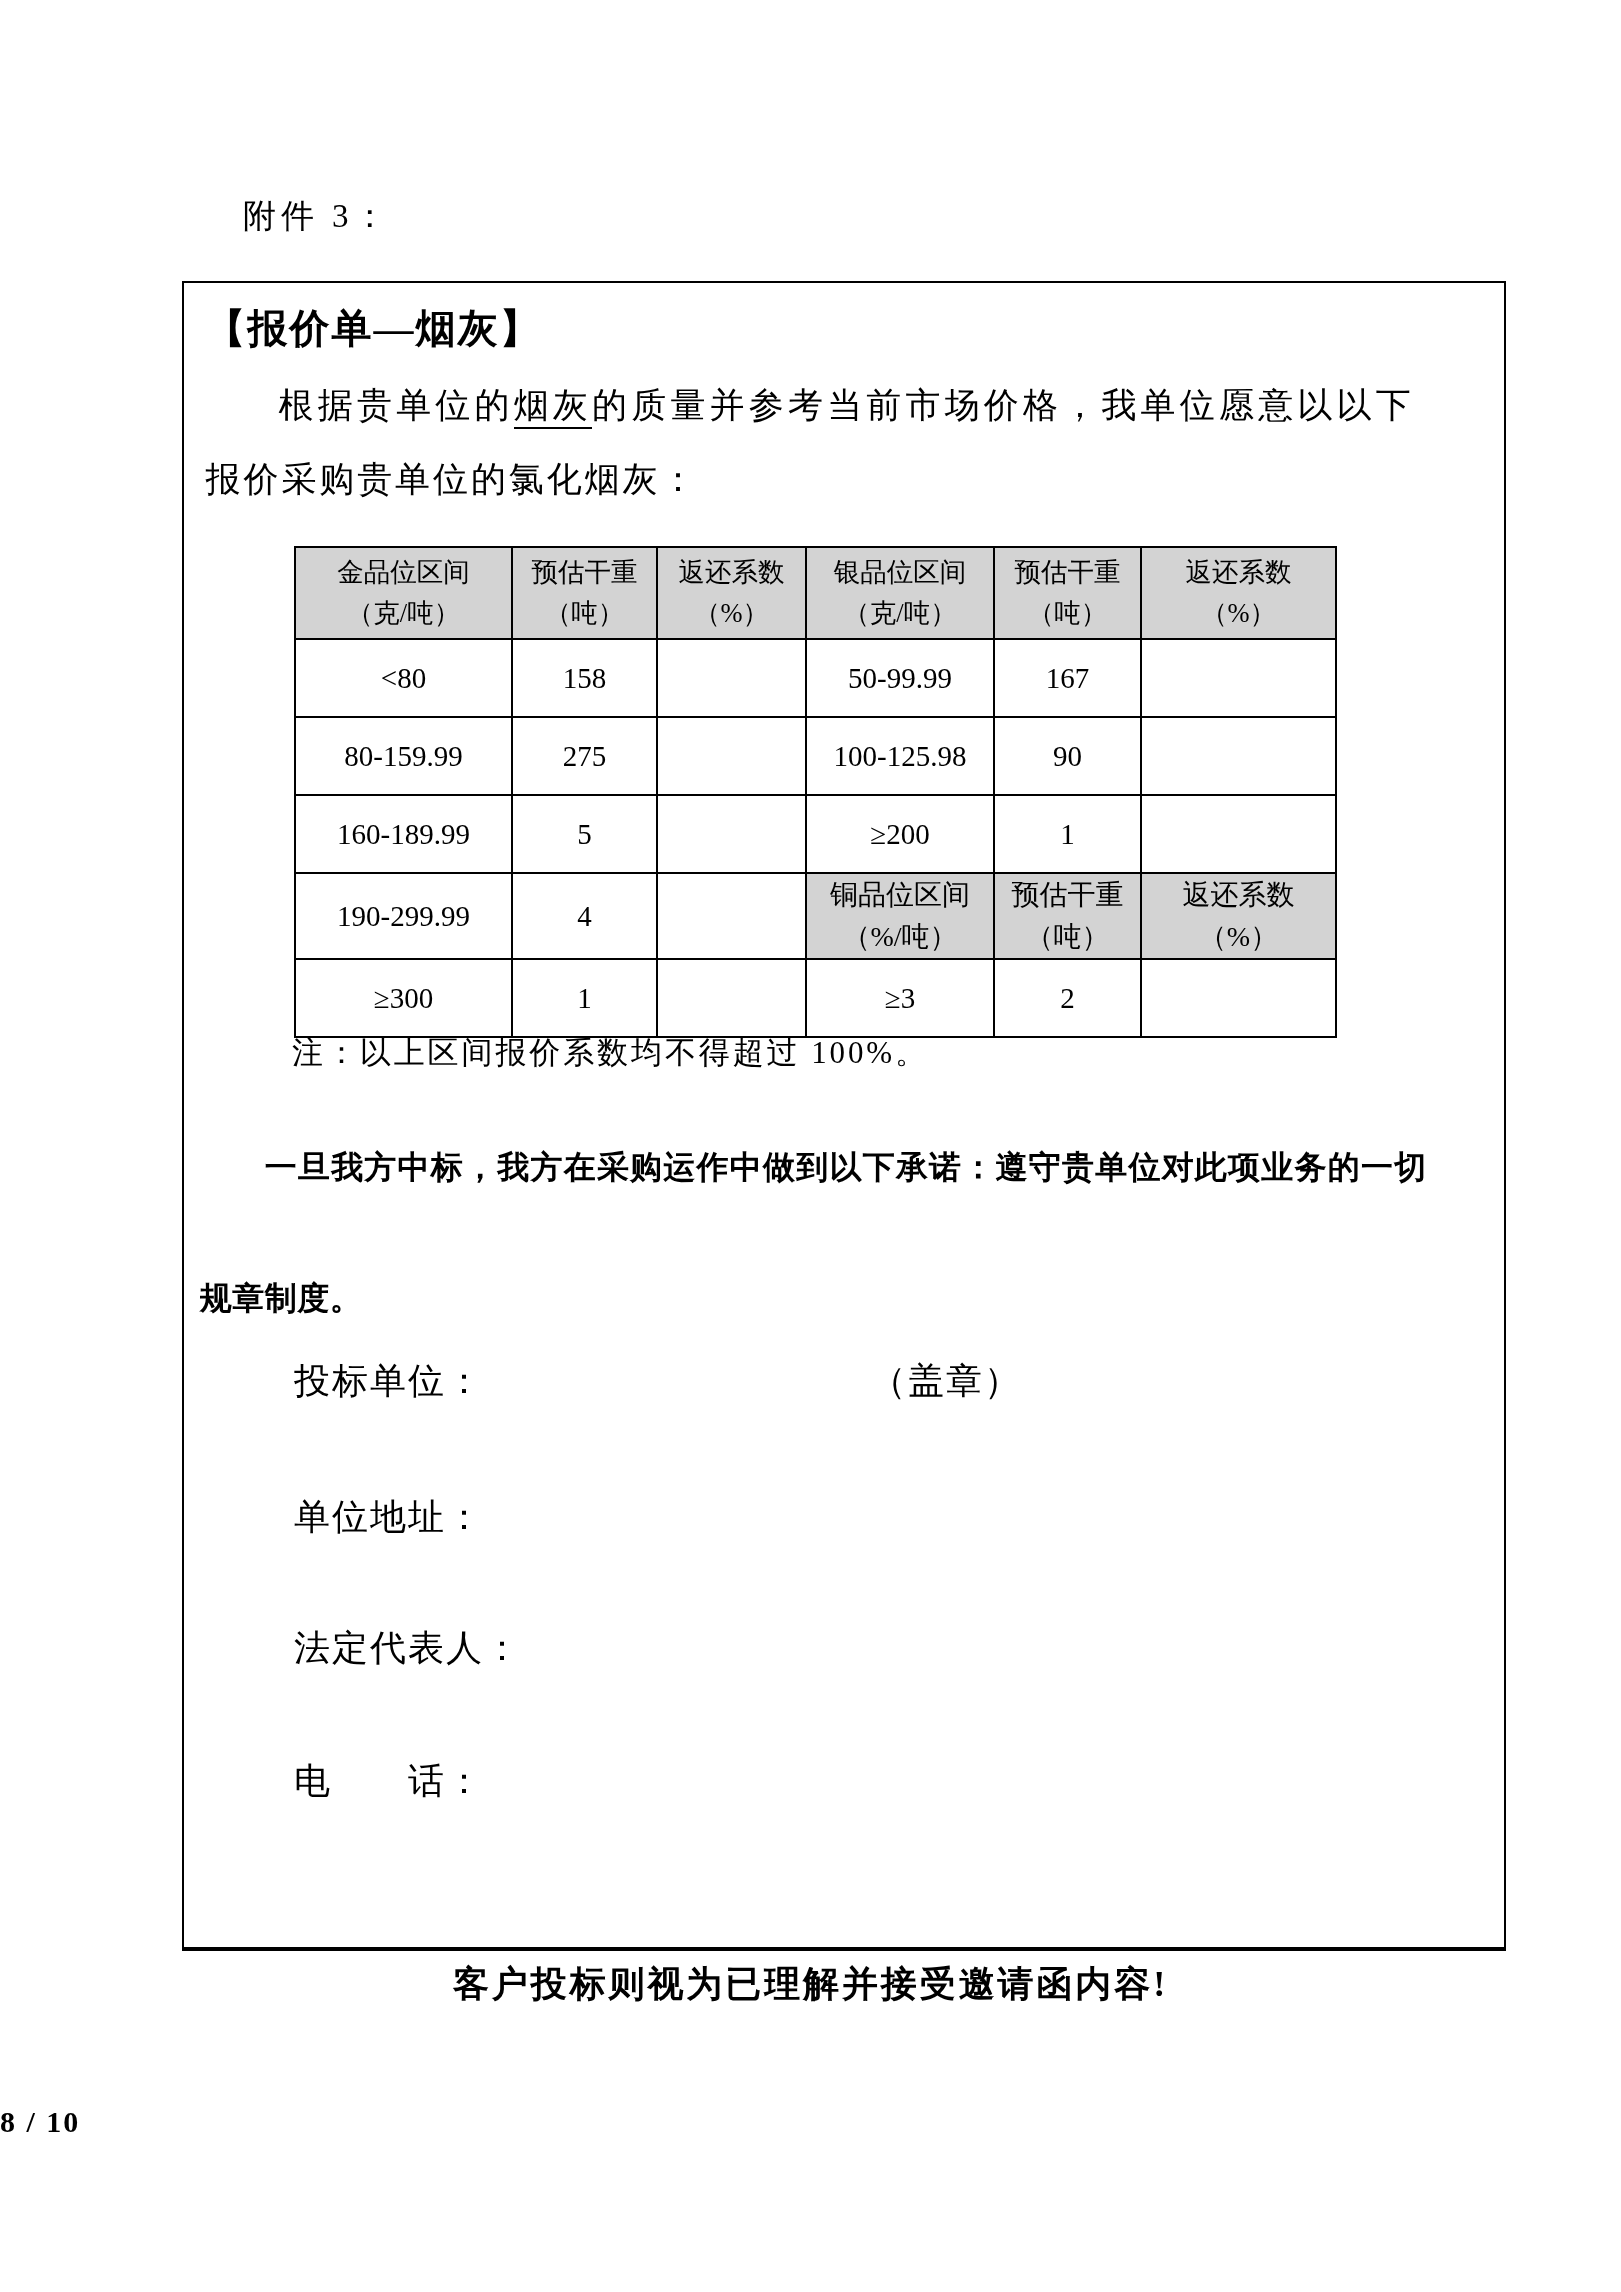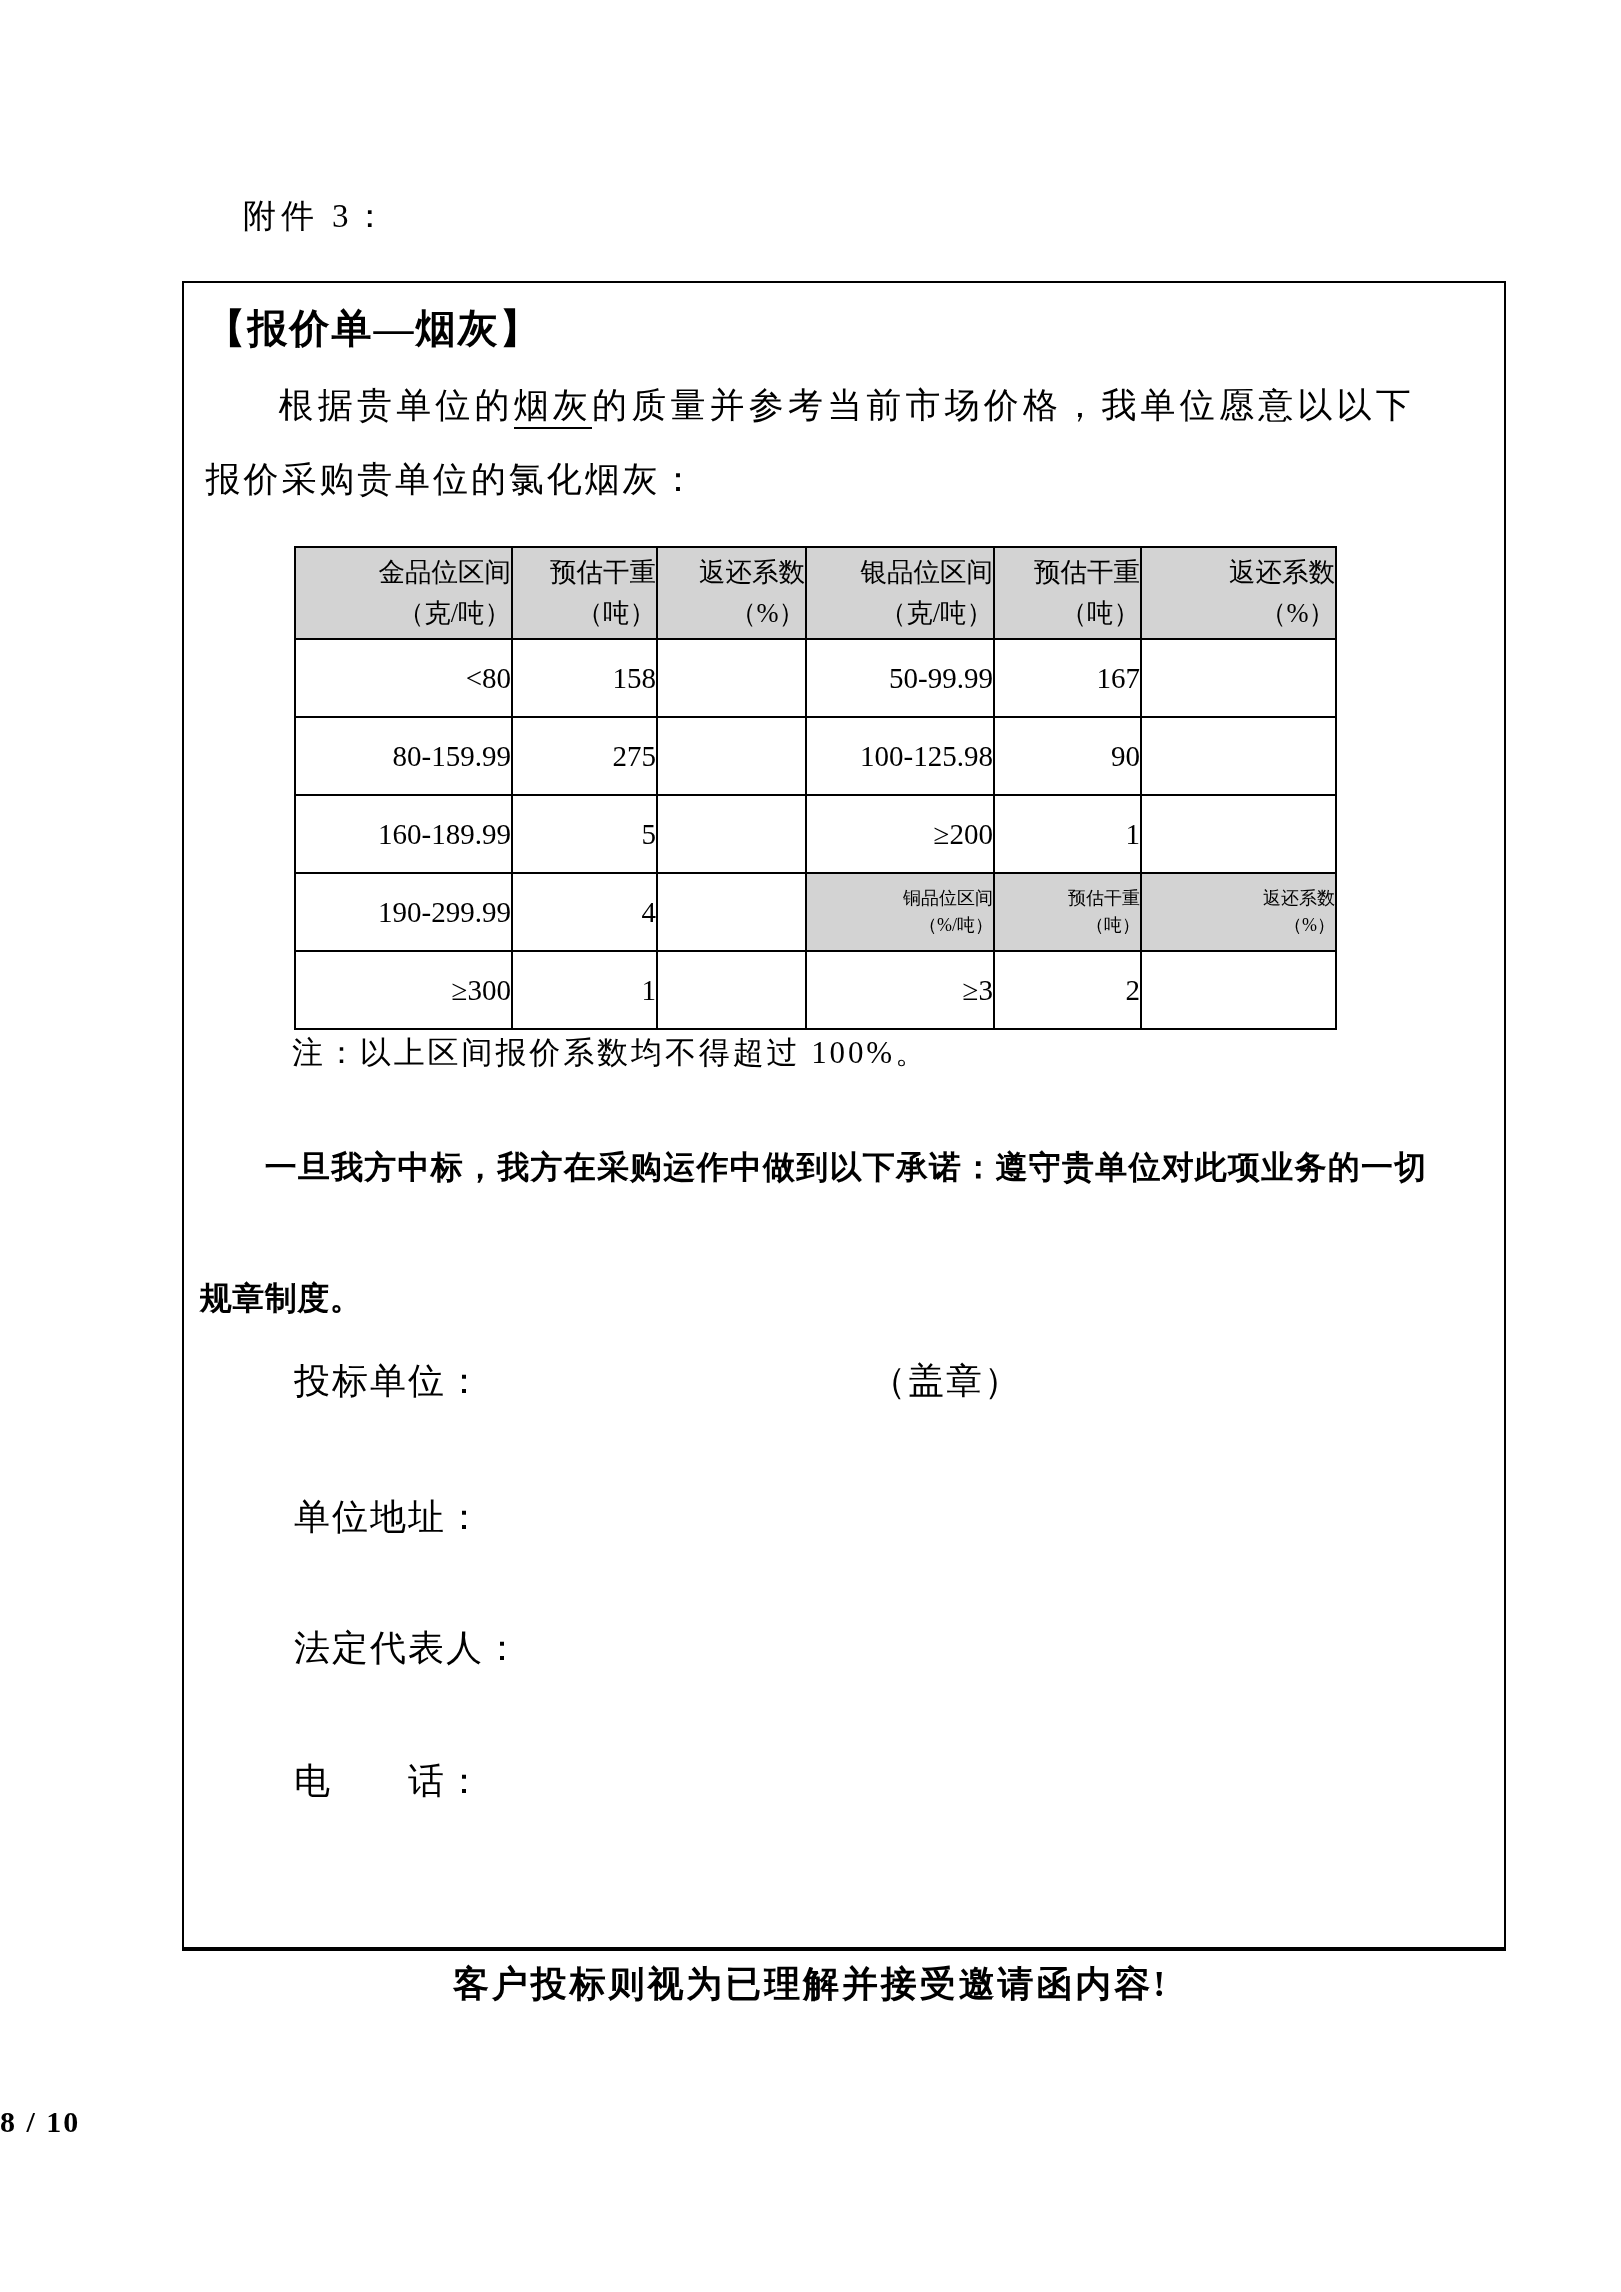--- a/index.html
+++ b/index.html
@@ -27,30 +27,30 @@
     margin:0; font-size:35px; line-height:74px;
     letter-spacing:2.9px; text-align:justify; text-indent:73px;
   }
   .ul { border-bottom:2.9px solid #000; padding-bottom:2px; }
   table.quote-table {
     position:absolute; left:110px; top:263px;
     border-collapse:collapse; table-layout:fixed; width:1041px;
     border:2.9px solid #000;
   }
   .quote-table th, .quote-table td {
-    border:2px solid #000; text-align:right; vertical-align:middle;
+    border:2px solid #000; text-align:center; vertical-align:middle;
     padding:0; overflow:hidden;
   }
   .quote-table thead th {
     background:#d3d3d3; height:90px;
     font-size:26.5px; font-weight:normal; line-height:1.55;
   }
   .quote-table tbody td { height:76px; font-size:29px; }
   .quote-table td.copper-hd {
-    background:#d3d3d3; font-size:18px; line-height:1.5;
+    background:#d3d3d3; font-size:28px; line-height:1.5;
   }
   .note {
     position:absolute; left:108px; top:749px;
     font-size:31px; letter-spacing:2.9px;
   }
   .commitment {
     position:absolute; left:15.7px; top:819px; width:1227px;
     margin:0; font-size:32px; font-weight:bold;
     line-height:131px; letter-spacing:0.5px;
     text-align:justify; text-indent:65px;

